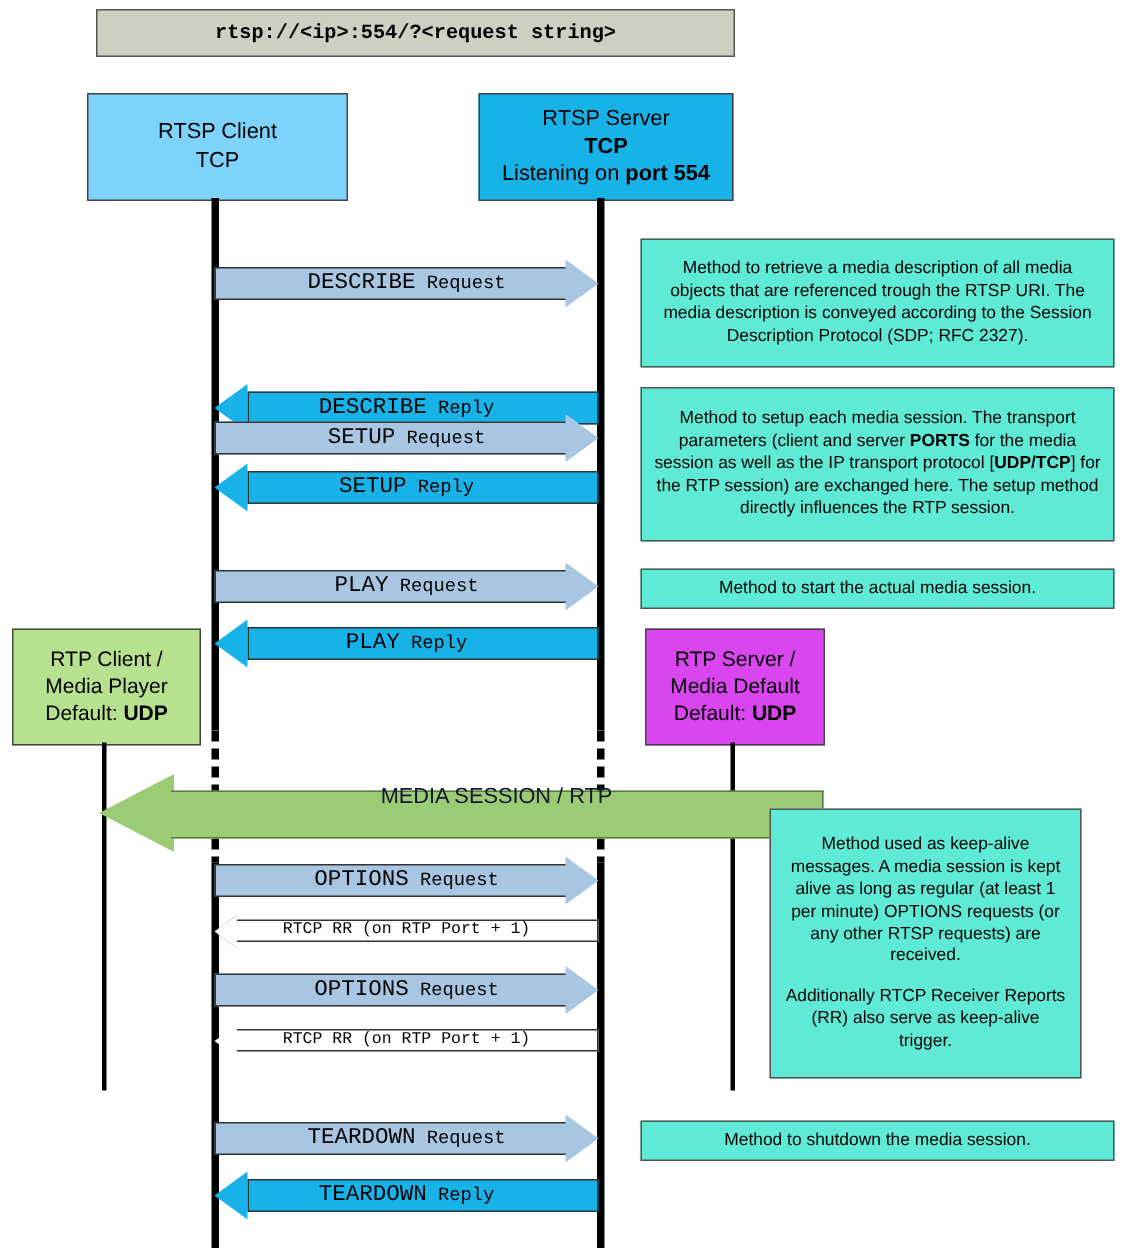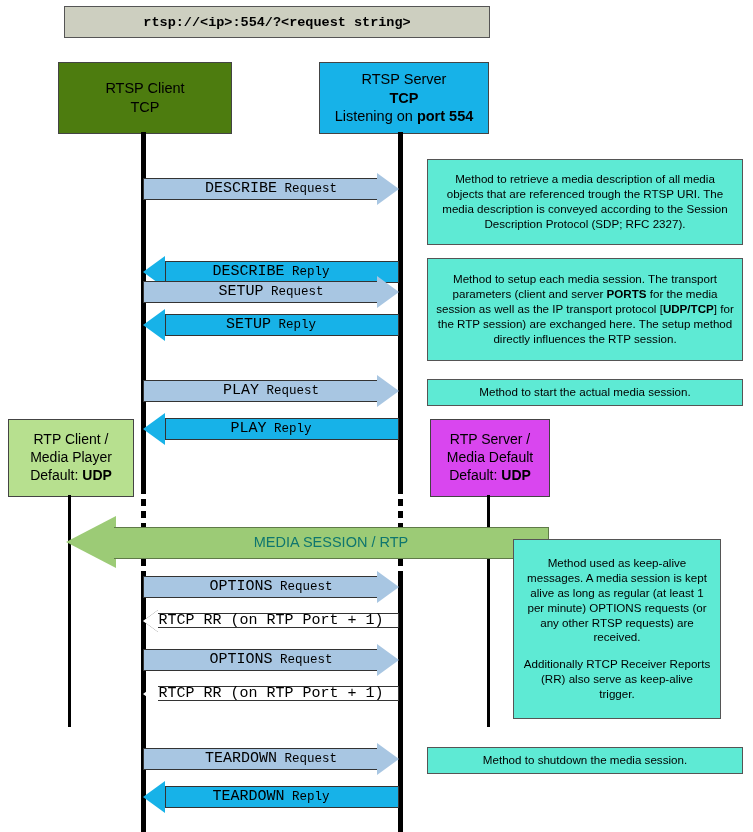--- a/index.html
+++ b/index.html
@@ -23,21 +23,21 @@
   }
 
   
   .box{
     position:absolute;border:1px solid #444;
     display:flex;flex-direction:column;align-items:center;justify-content:center;
     text-align:center;line-height:1.28;
   }
   .rtsp-client{
     left:58px;top:62px;width:172px;height:70px;
-    background:#4d7c0f;font-size:14.5px;color:#000;
+    background:#7dd3fc;font-size:14.5px;color:#000;
   }
   .rtsp-server{
     left:319px;top:62px;width:168px;height:70px;
     background:#17b2e8;font-size:14.5px;color:#000;
   }
   .rtp-client{
     left:8px;top:419px;width:124px;height:76px;
     background:#b7e08f;font-size:14px;color:#000;
   }
   .rtp-server{
@@ -64,29 +64,29 @@
   }
   .arrow .label b{font-weight:normal;font-size:15px;}
 
   .blue{background:#a8c6e2;}
   .cyan{background:#17b2e8;}
 
   .thin-arrow{position:absolute;height:15px;}
   .thin-arrow .body{position:absolute;top:0;height:15px;border:1px solid #333;box-sizing:border-box;background:#ffffff;}
   .thin-arrow .head{position:absolute;top:-3.5px;width:0;height:0;}
   .thin-arrow .label{position:absolute;top:0;height:15px;line-height:15px;width:100%;
-    text-align:center;font-family:"Liberation Mono", monospace;font-size:15px;color:#000;white-space:nowrap;}
+    text-align:center;font-family:"Liberation Mono", monospace;font-size:11px;color:#000;white-space:nowrap;}
 
   
   .media-arrow{position:absolute;left:66px;top:516px;width:482px;height:52px;}
   .media-arrow .mbody{position:absolute;left:48px;top:11px;width:434px;height:30px;background:#9ccb76;border:1px solid #5f7a48;border-left:none;}
   .media-arrow .mhead{position:absolute;left:0;top:0;width:0;height:0;
     border-top:26px solid transparent;border-bottom:26px solid transparent;border-right:50px solid #9ccb76;}
-  .media-arrow .mlabel{position:absolute;left:48px;top:11px;width:434px;height:30px;line-height:30px;
-    text-align:center;font-size:14.5px;color:#0f766e;}
+  .media-arrow .mlabel{position:absolute;left:48px;top:0;width:434px;height:30px;line-height:30px;
+    text-align:center;font-size:14.5px;color:#0f172a;}
 
   
   .note{
     position:absolute;background:#5eead4;border:1px solid #555;
     font-size:11.6px;color:#000;line-height:1.28;
     padding:6px 8px;box-sizing:border-box;text-align:center;
   }
   .note b{font-weight:bold;}
   .note.v-center{display:flex;flex-direction:column;align-items:center;justify-content:center;}
 </style>

